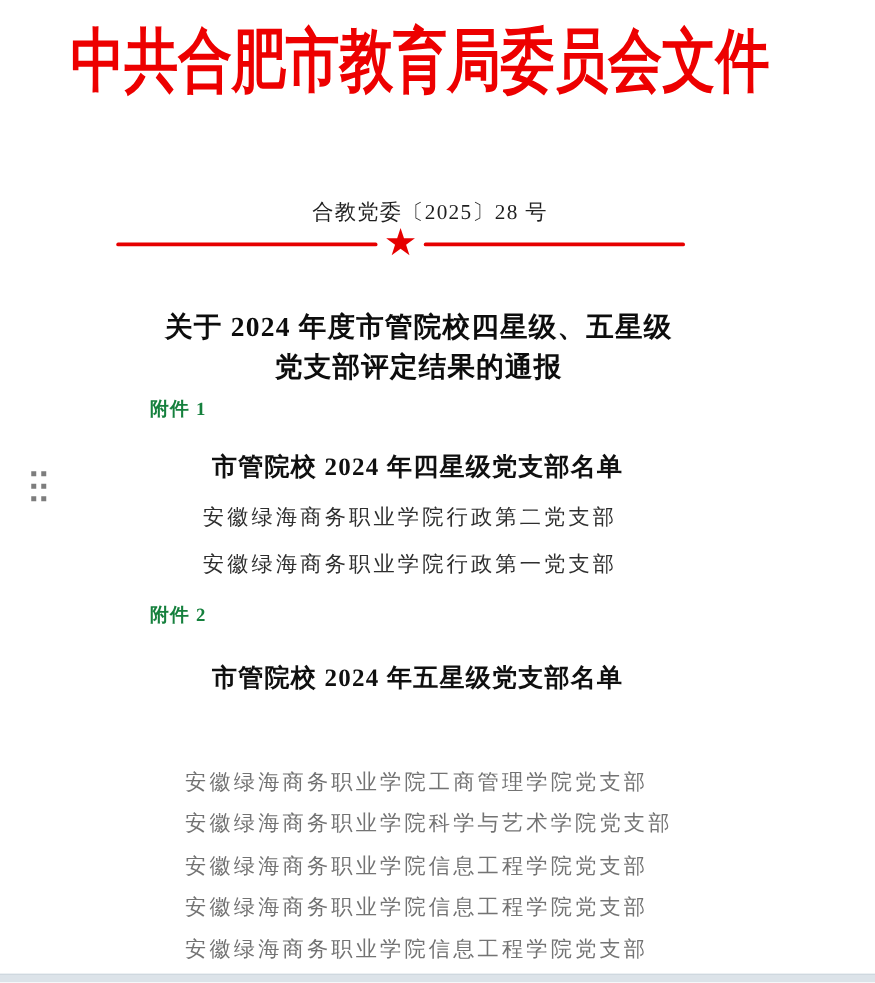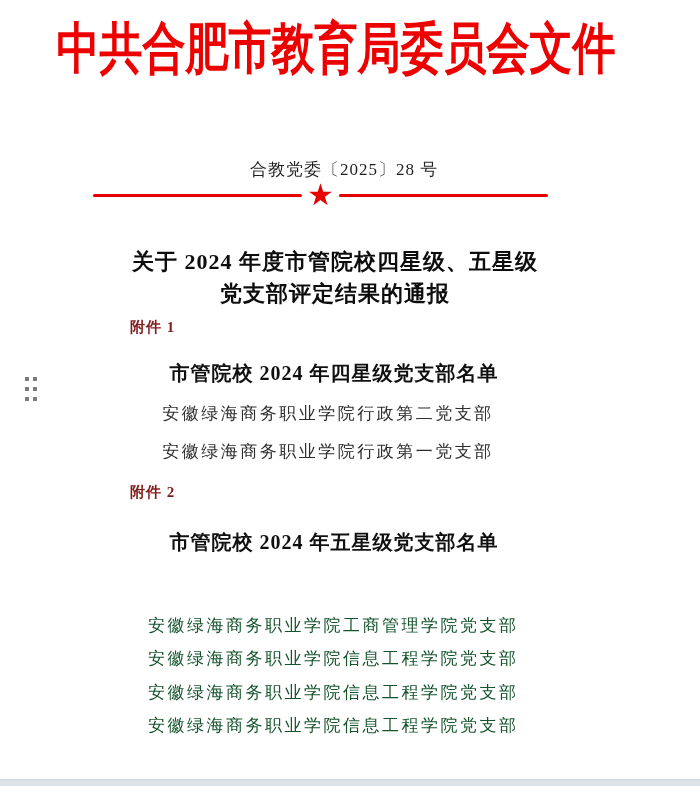--- a/index.html
+++ b/index.html
@@ -83,24 +83,24 @@
     font-size: 22px;
     font-weight: bold;
     color: #0d0d0d;
     line-height: 32px;
     letter-spacing: 1px;
   }
 
   
   .attach-label {
     position: absolute;
-    left: 130px;
+    left: 120px;
     font-size: 15px;
     font-weight: 600;
-    color: #7f1d1d;
+    color: #15803d;
     letter-spacing: 1px;
   }
   .attach-label.a1 { top: 318px; }
   .attach-label.a2 { top: 483px; }
 
   
   .section-heading {
     position: absolute;
     left: 0;
     width: 100%;
@@ -133,21 +133,21 @@
 
   
   .list-left {
     position: absolute;
     top: 609px;
     left: 148px;
   }
   .list-left .list-item {
     font-size: 17px;
     letter-spacing: 2.5px;
-    color: #14532d;
+    color: #737373;
     line-height: 33.4px;
     white-space: nowrap;
   }
 
   
   .drag-handle {
     position: absolute;
     left: 25px;
     top: 377px;
     display: grid;
@@ -201,20 +201,21 @@
 <div class="list-centered">
   <div class="list-item">安徽绿海商务职业学院行政第二党支部</div>
   <div class="list-item">安徽绿海商务职业学院行政第一党支部</div>
 </div>
 
 <div class="attach-label a2">附件 2</div>
 <div class="section-heading h2">市管院校 2024 年五星级党支部名单</div>
 
 <div class="list-left">
   <div class="list-item">安徽绿海商务职业学院工商管理学院党支部</div>
+  <div class="list-item">安徽绿海商务职业学院科学与艺术学院党支部</div>
   <div class="list-item">安徽绿海商务职业学院信息工程学院党支部</div>
   <div class="list-item">安徽绿海商务职业学院信息工程学院党支部</div>
   <div class="list-item">安徽绿海商务职业学院信息工程学院党支部</div>
 </div>
 
 <div class="drag-handle">
   <i></i>
     <i></i>
   <i></i>
     <i></i>

